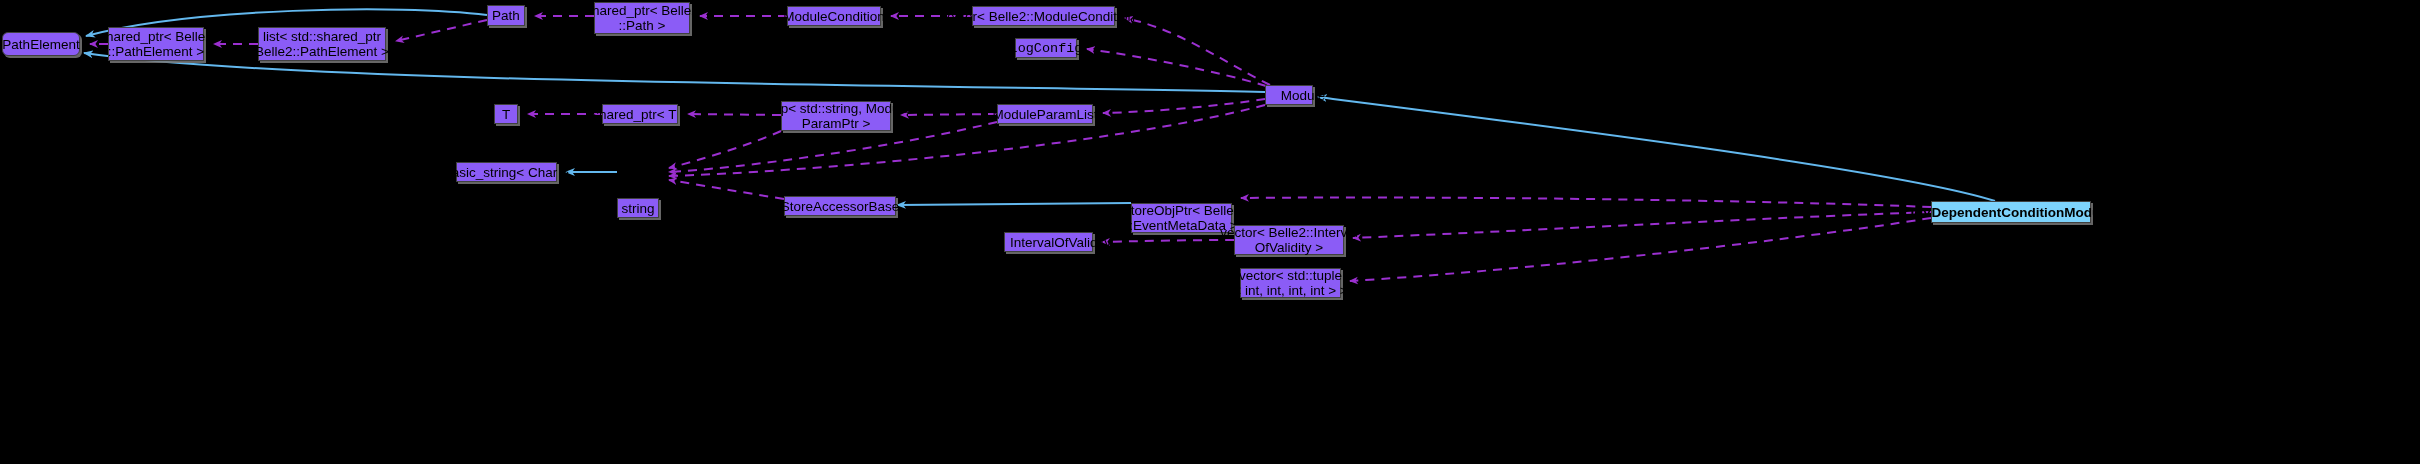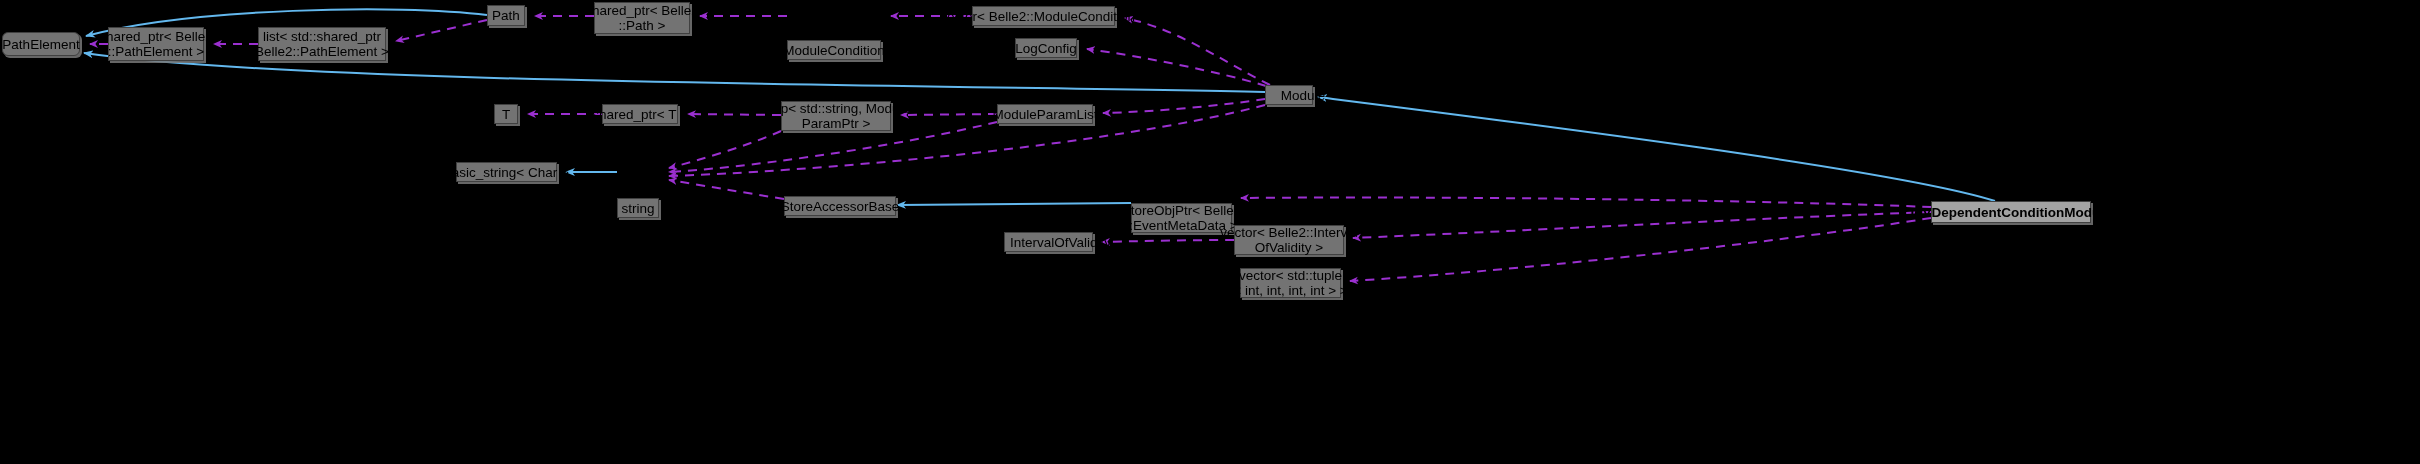--- a/index.html
+++ b/index.html
@@ -27,36 +27,36 @@
   #node-layer {
     position: absolute;
     left: 0;
     top: 0;
     width: 2420px;
     height: 464px;
   }
   .node {
     position: absolute;
     box-sizing: border-box;
-    background: #737373;
+    background: #8b5cf6;
     border: 1px solid #404040;
     box-shadow: 2px 2px 0 0 rgba(120,120,120,0.85);
     color: #000000;
     font-size: 13.5px;
     line-height: 15px;
     text-align: center;
     display: flex;
     align-items: center;
     justify-content: center;
     white-space: pre;
     letter-spacing: 0px;
     padding: 0 4px;
   }
   .node.focus {
-    background: #a3a3a3;
+    background: #7dd3fc;
     border: 1px solid #404040;
     font-weight: bold;
   }
 </style>
 </head>
 <body>
 
 <div id="diagram-root">
 
   <svg id="edge-layer" viewBox="0 0 2420 464" width="2420" height="464" xmlns="http://www.w3.org/2000/svg">
@@ -128,23 +128,23 @@
 
   <div id="node-layer">
       <div class="node" style="left: 2px; top: 32px; width: 78px; height: 24px; border-radius: 6px;">PathElement</div>
       <div class="node" style="left: 108px; top: 27px; width: 96px; height: 34px;">shared_ptr&lt; Belle2
 ::PathElement &gt;</div>
       <div class="node" style="left: 258px; top: 27px; width: 128px; height: 34px;">list&lt; std::shared_ptr
 &lt; Belle2::PathElement &gt; &gt;</div>
       <div class="node" style="left: 487px; top: 5px; width: 38px; height: 21px;">Path</div>
       <div class="node" style="left: 594px; top: 2px; width: 96px; height: 32px;">shared_ptr&lt; Belle2
 ::Path &gt;</div>
-      <div class="node" style="left: 787px; top: 6px; width: 94px; height: 20px; margin-top: 34px;">ModuleCondition</div>
+      <div class="node" style="left: 787px; top: 6px; width: 94px; height: 20px;">ModuleCondition</div>
       <div class="node" style="left: 972px; top: 6px; width: 143px; height: 20px;">vector&lt; Belle2::ModuleCondition &gt;</div>
-      <div class="node" style="left: 1015px; top: 38px; width: 62px; height: 20px;">LogConfig</div>
+      <div class="node" style="left: 1015px; top: 38px; width: 62px; height: 20px; font-family: Liberation Mono, monospace;">LogConfig</div>
       <div class="node" style="left: 1265px; top: 85px; width: 48px; height: 20px; padding-left: 32px;">Module</div>
       <div class="node" style="left: 494px; top: 104px; width: 24px; height: 20px;">T</div>
       <div class="node" style="left: 602px; top: 104px; width: 76px; height: 20px;">shared_ptr&lt; T &gt;</div>
       <div class="node" style="left: 781px; top: 101px; width: 110px; height: 30px;">map&lt; std::string, Module
 ParamPtr &gt;</div>
       <div class="node" style="left: 997px; top: 104px; width: 96px; height: 20px;">ModuleParamList</div>
       <div class="node" style="left: 456px; top: 162px; width: 101px; height: 20px;">basic_string&lt; Char &gt;</div>
       <div class="node" style="left: 617px; top: 162px; width: 42px; height: 20px; margin-top: 36px;">string</div>
       <div class="node" style="left: 784px; top: 196px; width: 112px; height: 20px;">StoreAccessorBase</div>
       <div class="node" style="left: 1131px; top: 187px; width: 101px; height: 30px; margin-top: 16px;">StoreObjPtr&lt; Belle2

